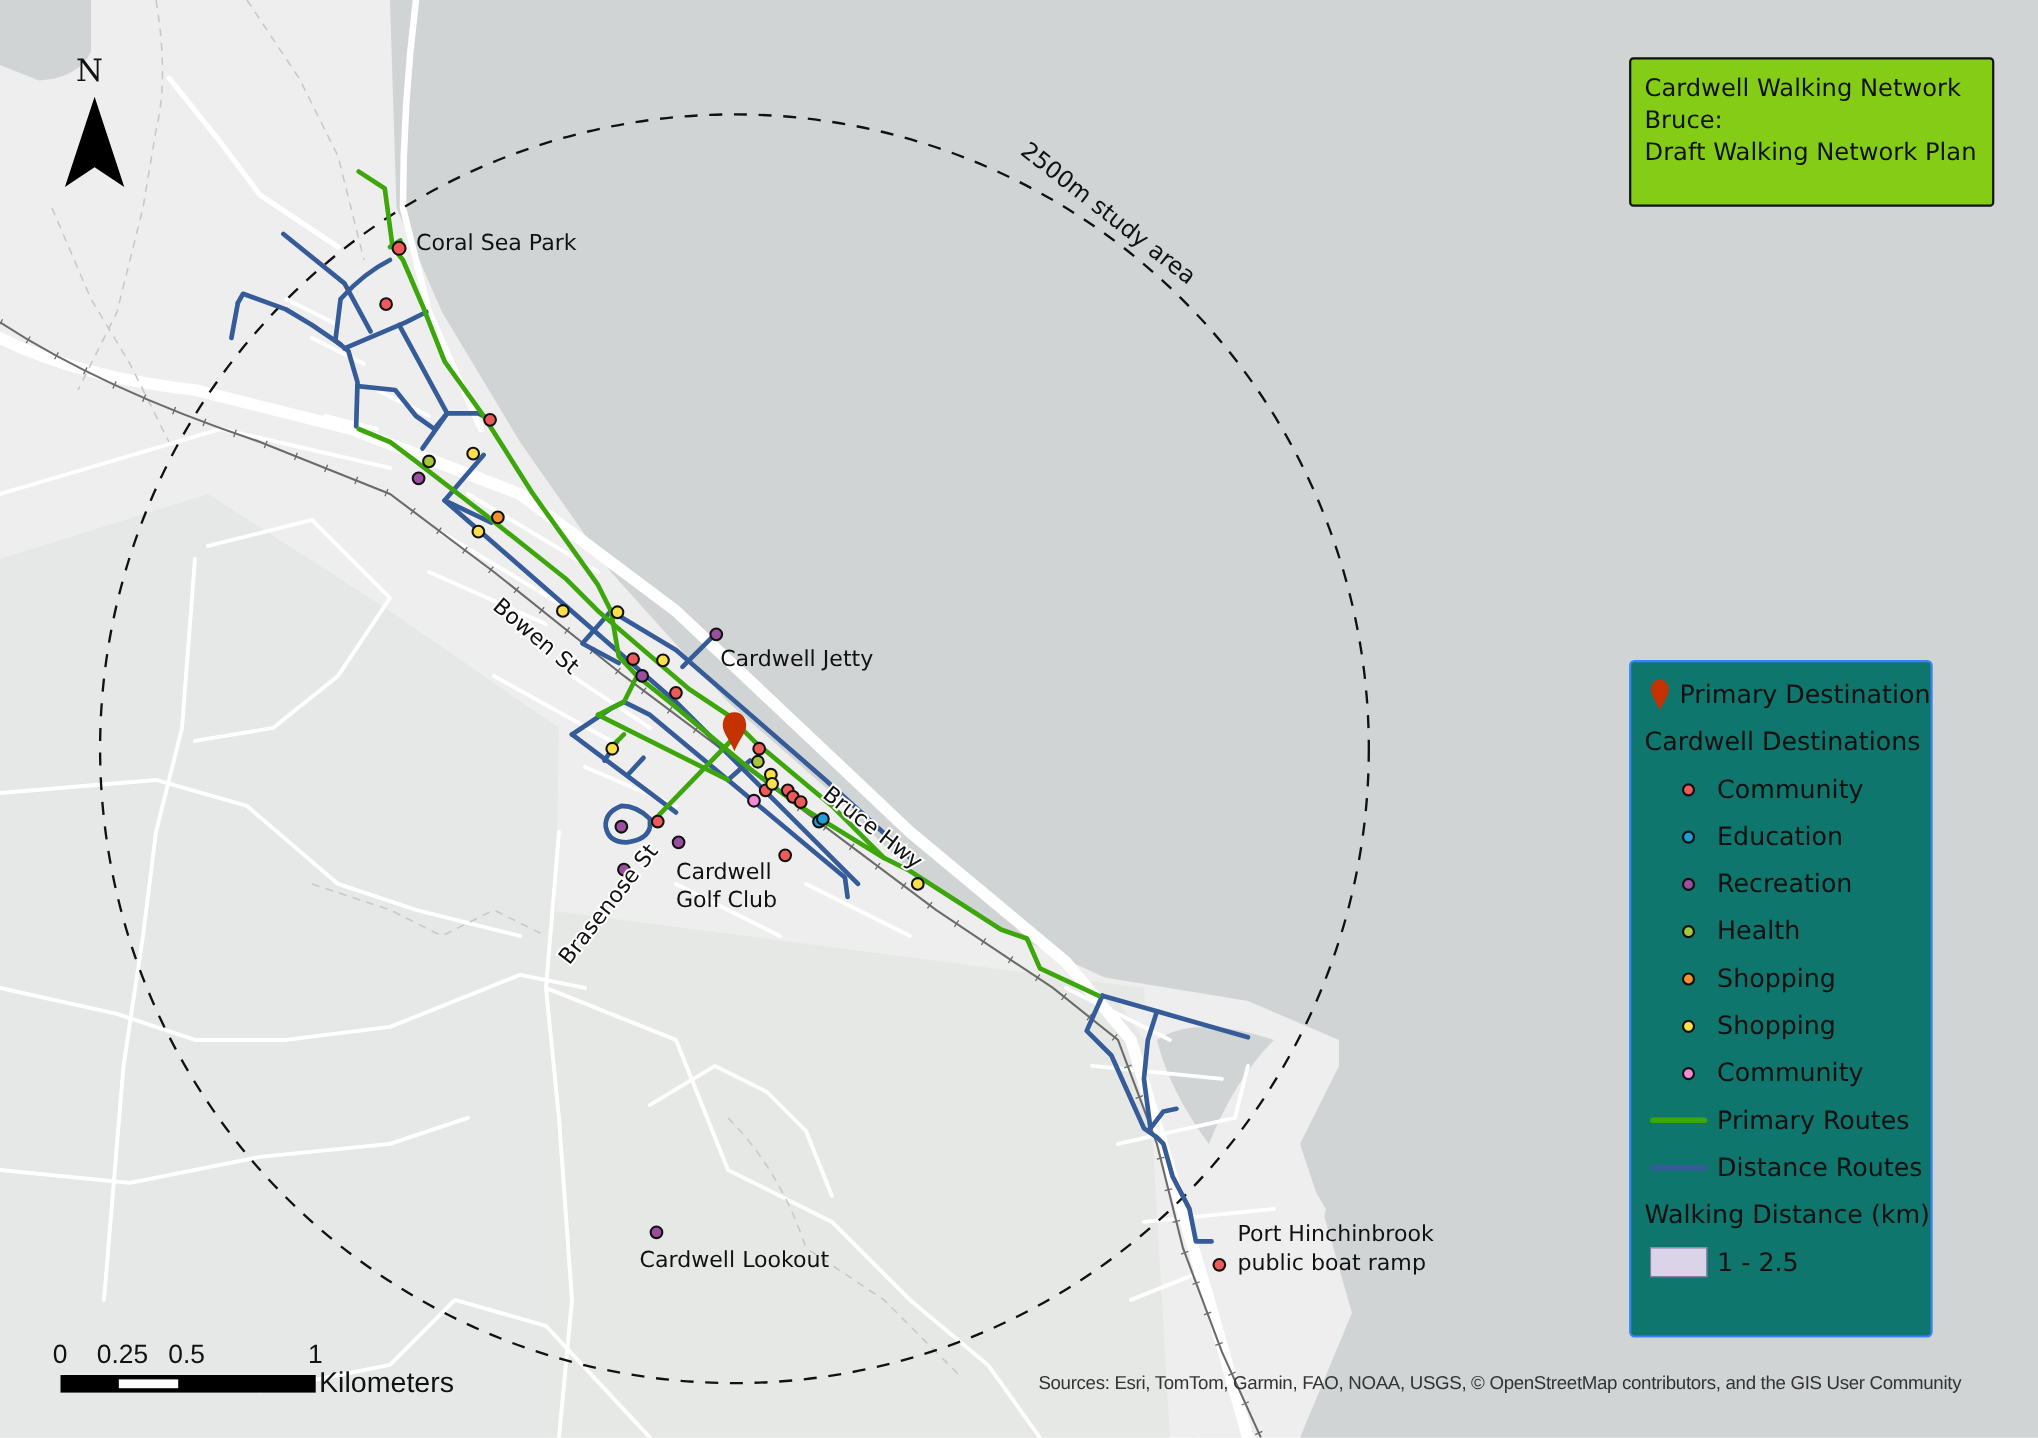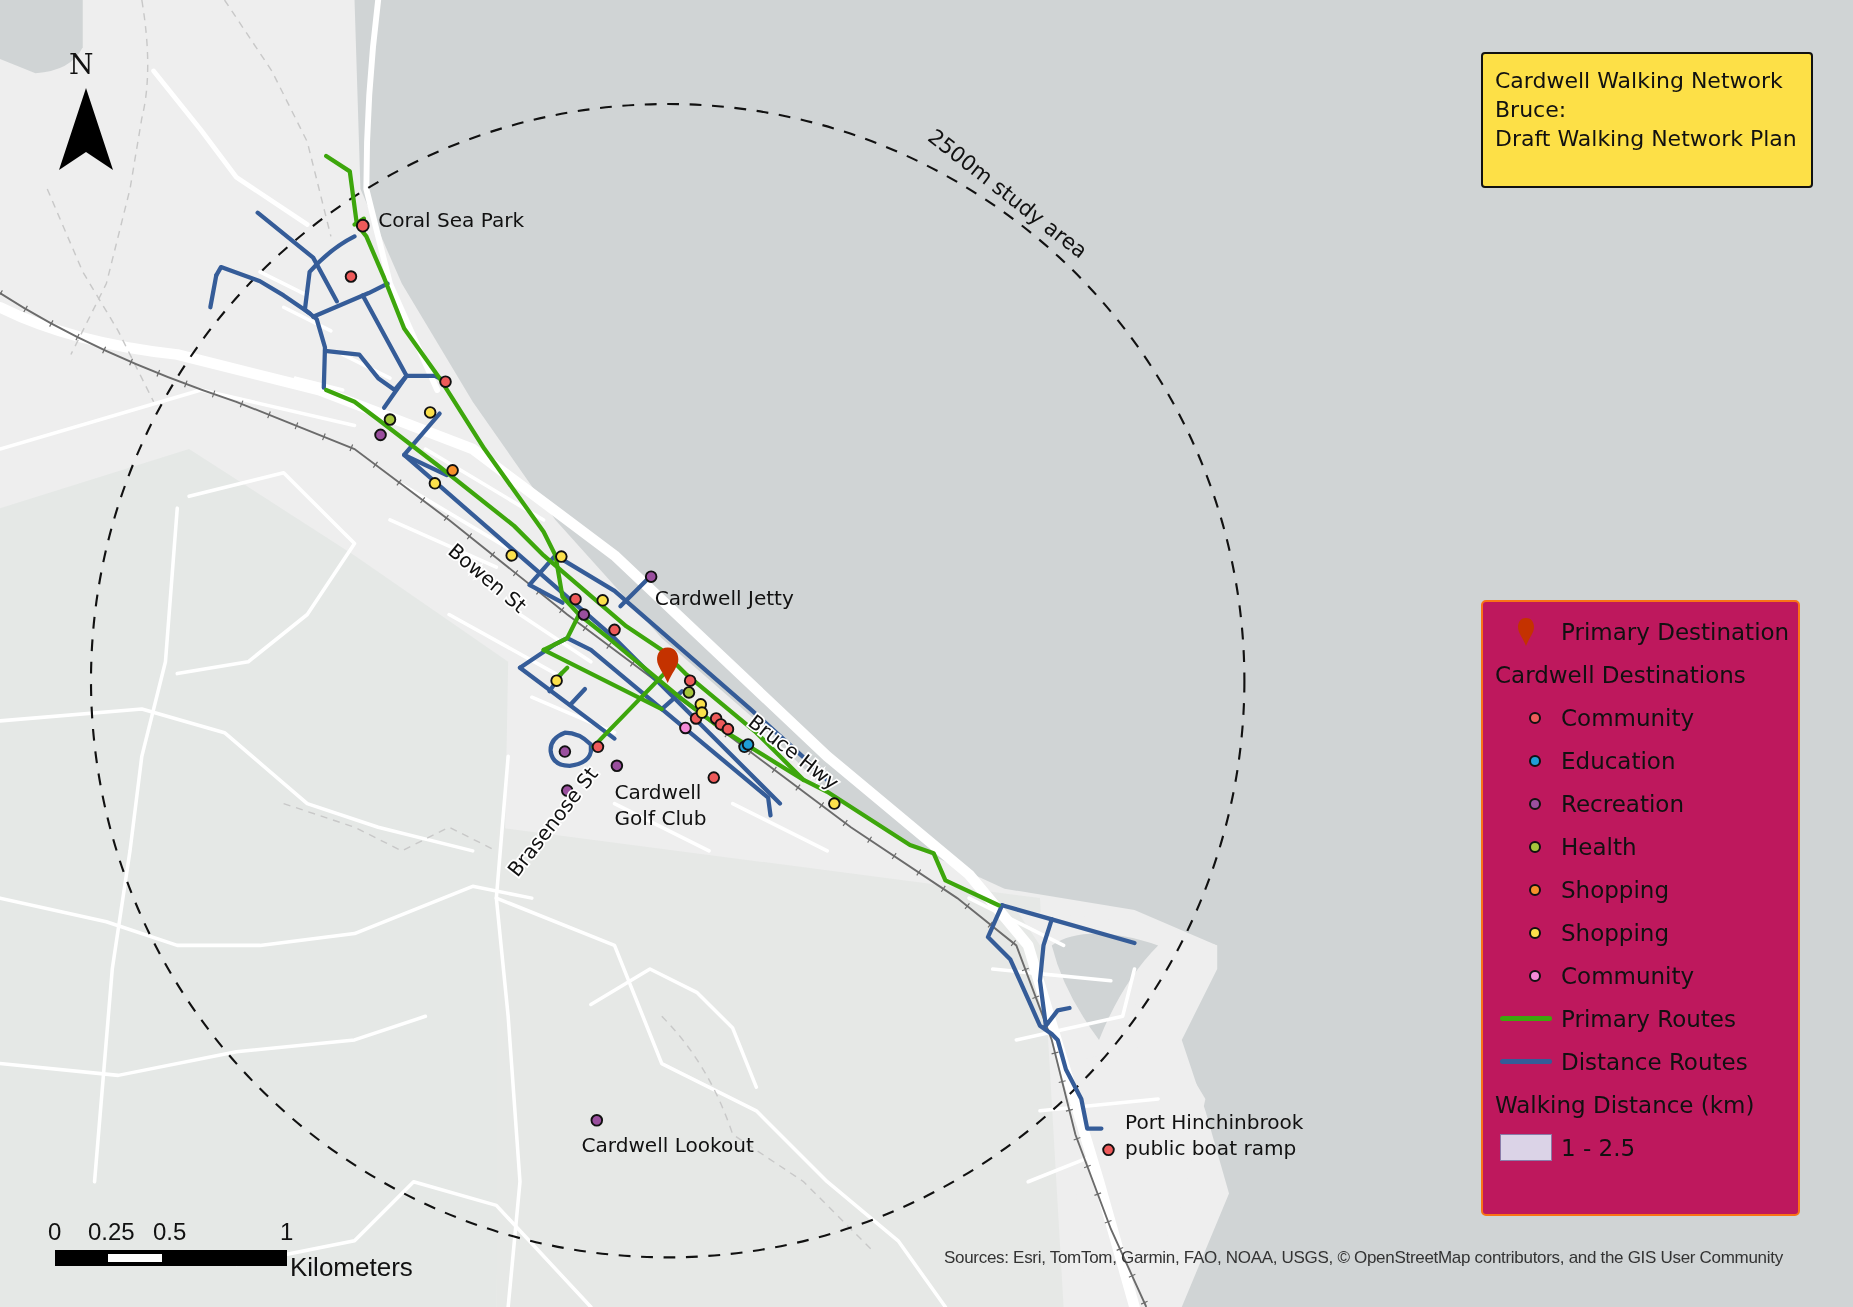--- a/index.html
+++ b/index.html
@@ -1,42 +1,42 @@
 <!DOCTYPE html>
 <html><head>
 <meta charset="utf-8">
 <style>
   html, body { margin:0; padding:0; background:#ffffff; }
   body { width:1853px; height:1307px; position:relative; overflow:hidden; font-family:"DejaVu Sans", sans-serif; }
   #map { position:absolute; left:0; top:0; width:1853px; height:1307px; }
   .map-label { font-family:"DejaVu Sans", sans-serif; fill:#111; }
   .title-box {
     position:absolute; left:1481px; top:52px; width:332px; height:136px;
-    background:#fde047; border:2px solid #111; border-radius:4px; box-sizing:border-box;
+    background:#84cc16; border:2px solid #111; border-radius:4px; box-sizing:border-box;
     padding:12px 12px; font-size:22px; line-height:29px; color:#111;
   }
   .title-box div { white-space:nowrap; }
   .legend {
-    position:absolute; left:1481px; top:600px; width:319px; height:616px;
-    background:#be185d; border:2px solid #f97316; border-radius:5px; box-sizing:border-box;
+    position:absolute; left:1481px; top:600px; width:276px; height:616px;
+    background:#0f766e; border:2px solid #3b82f6; border-radius:5px; box-sizing:border-box;
     padding:8px 0 0 12px; color:#111; font-size:23px;
   }
   .lg-row { display:flex; align-items:center; height:43px; white-space:nowrap; }
   .lg-sym { width:62px; display:flex; justify-content:center; align-items:center; }
   .lg-sym.indent { width:62px; padding-left:18px; box-sizing:border-box; }
   .lg-label { margin-left:4px; }
   .lg-head { height:43px; display:flex; align-items:center; }
   .dot { width:12px; height:12px; border-radius:50%; border:2px solid #111; box-sizing:border-box; }
   .line-sym { width:52px; height:5px; border-radius:3px; }
   .swatch { width:52px; height:27px; box-sizing:border-box; border:1px solid #8a7aa8; }
   .scalebar { position:absolute; left:48px; top:1218px; width:400px; height:50px; font-family:"Liberation Sans", sans-serif; color:#111; }
   .sb-tick { position:absolute; top:0; font-size:24px; }
   .sb-bar { position:absolute; left:7px; top:32px; width:232px; height:16px; background:#000; }
   .sb-white { position:absolute; left:60px; top:36px; width:54px; height:8px; background:#fff; }
-  .sb-unit { position:absolute; left:242px; top:34px; font-size:26px; }
+  .sb-unit { position:absolute; left:242px; top:23px; font-size:26px; }
   .attribution { position:absolute; left:928px; top:1248px; font-size:17px; color:#333; font-family:"Liberation Sans", sans-serif; letter-spacing:-0.3px; white-space:nowrap;margin-left:16px; }
   .north { position:absolute; left:55px; top:48px; width:62px; height:130px; }
   .north-n { position:absolute; left:14px; top:0px; font-family:"DejaVu Serif", serif; font-size:28px; color:#111; }
 </style>
 </head>
 <body>
 
 <svg id="map" viewBox="0 0 1568 1106" preserveAspectRatio="none" xmlns="http://www.w3.org/2000/svg">
 
   <rect x="0" y="0" width="1568" height="1106" fill="#eeeeee"></rect>

